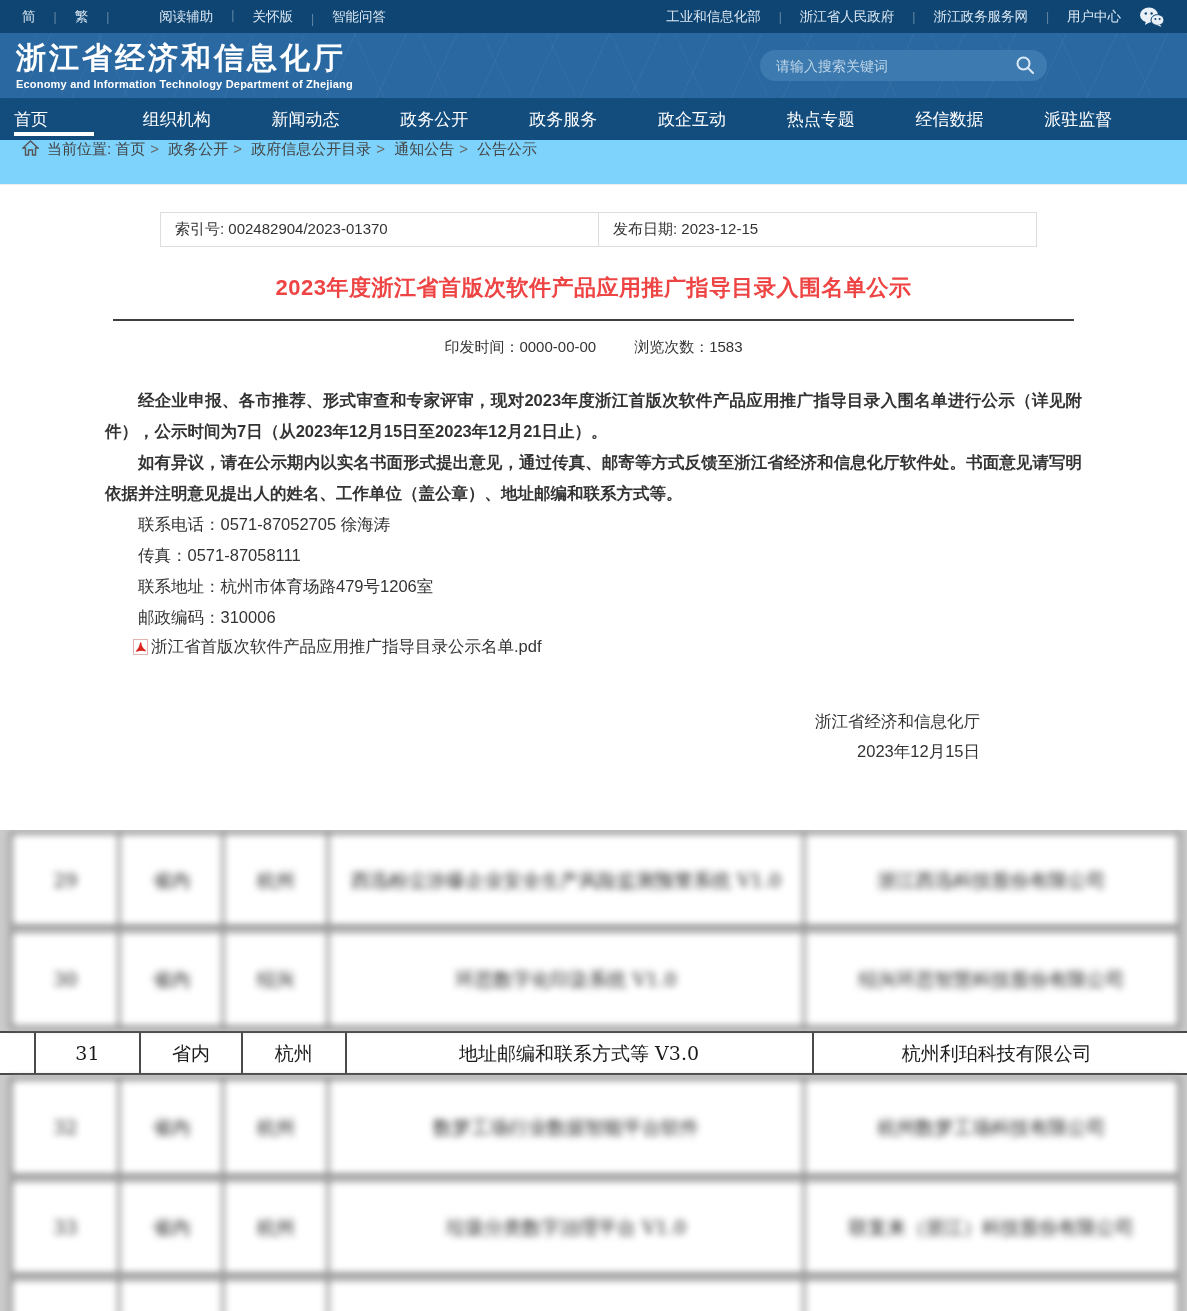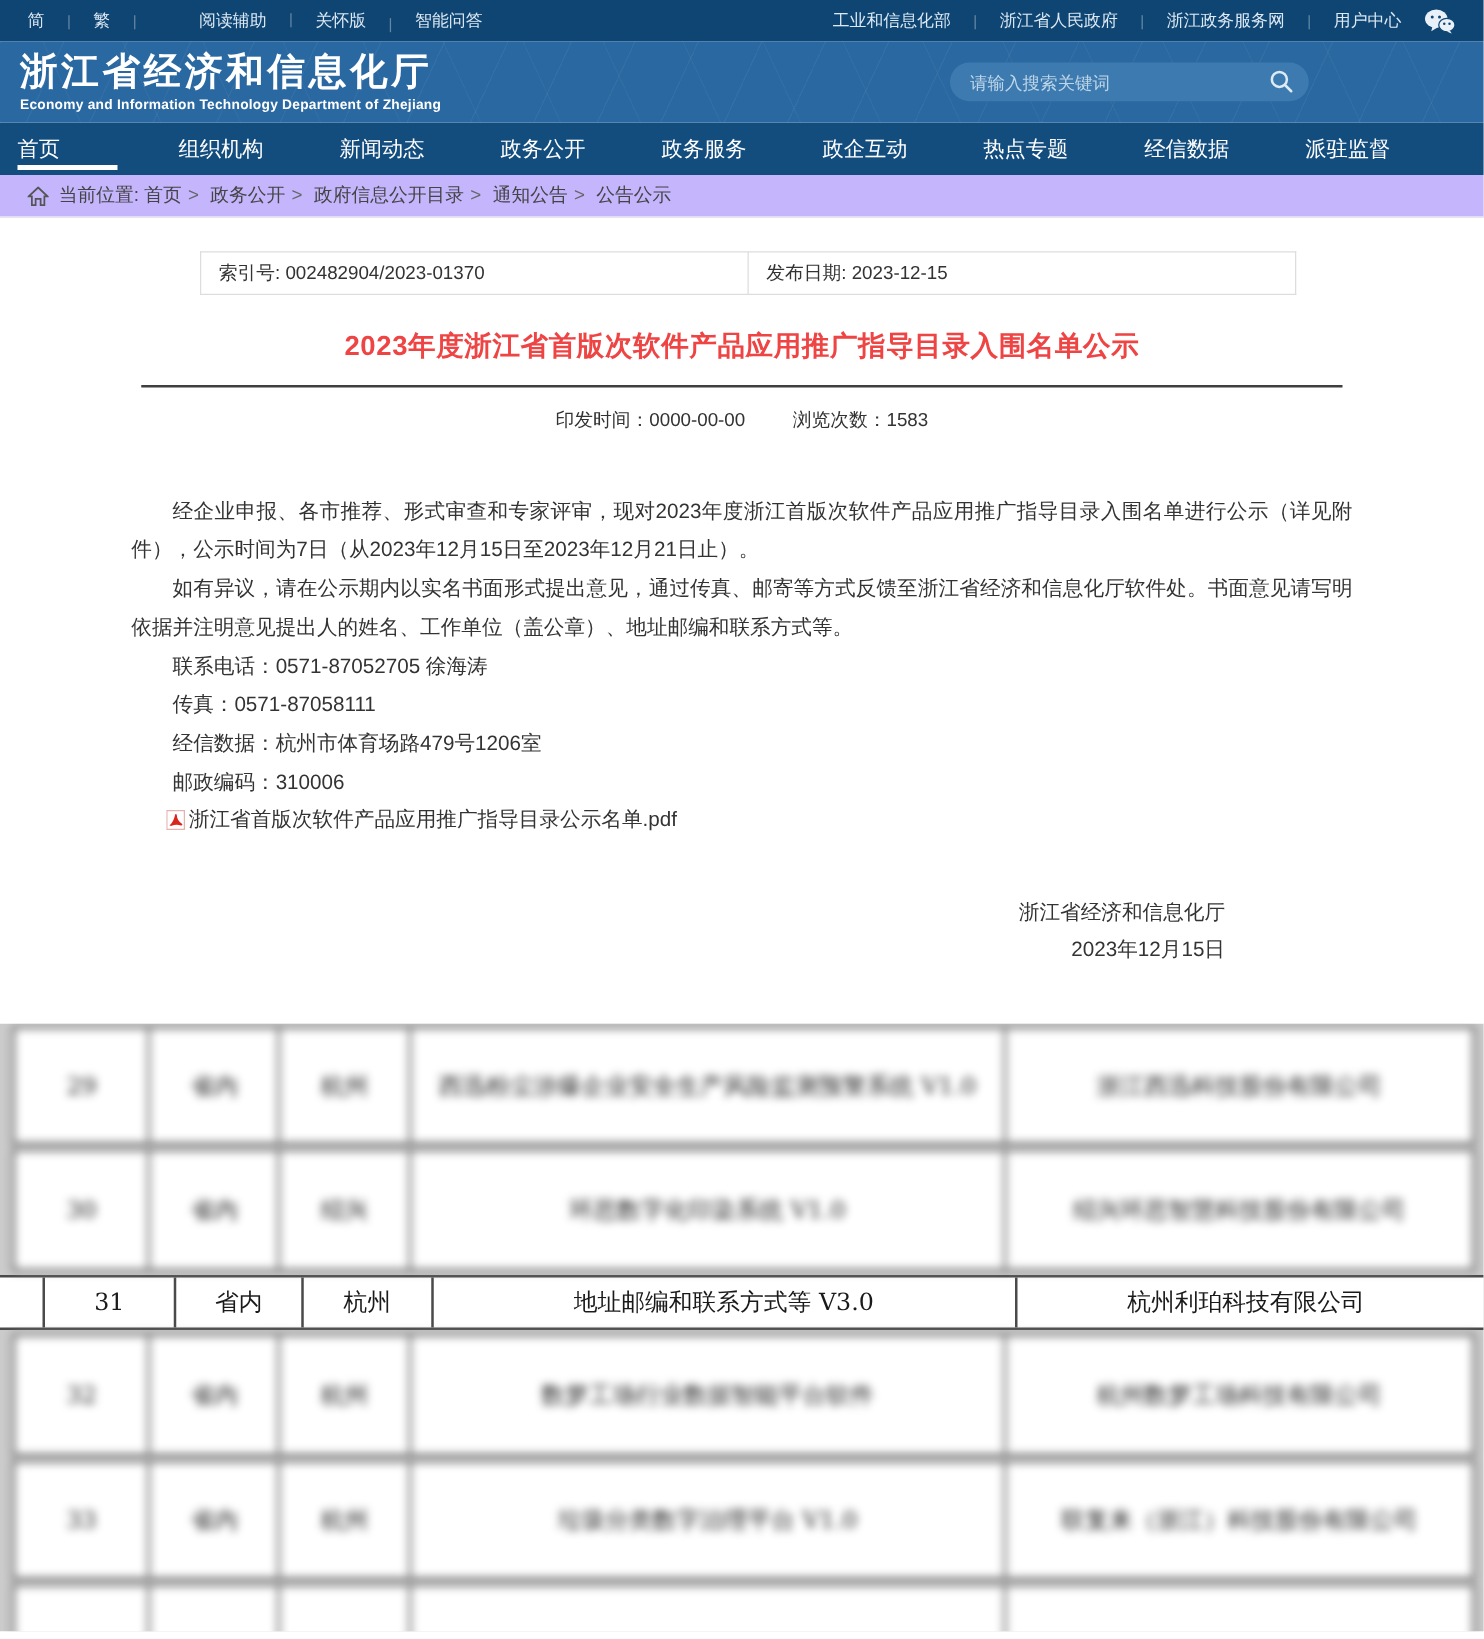--- a/index.html
+++ b/index.html
@@ -33,39 +33,39 @@
   .header-right { display:flex; align-items:center; margin-right:110px; }
 
   
   .nav { height:42px; background:#134d7e; display:flex; align-items:stretch; padding:0 14px; }
   .nav-item { flex:1; color:#fff; font-size:17px; display:flex; align-items:center;
     cursor:pointer; position:relative; }
   .nav-item.active::after { content:''; position:absolute; left:0; bottom:4px;
     width:80px; height:4px; background:#fff; }
 
   
-  .crumbbar { height:34px; background:#c4b5fd; display:flex; align-items:center;
+  .crumbbar { height:45px; background:#7dd3fc; display:flex; 
     padding:0 22px; border-bottom:1px solid #ececec; }
   .home-ico { margin-right:8px; display:flex; }
   .crumb { font-size:15px; color:#444; }
   .crumb-item { color:#444; cursor:pointer; }
   .crumb .csep { margin:0 5px; color:#666; }
 
   
   .content { height:625px; overflow:hidden; padding-top:27px; }
   .meta-table { width:877px; margin:0 0 0 160px; border-collapse:collapse; }
   .meta-table td { border:1px solid #ddd; font-size:15px; color:#333;
     padding:7px 14px; width:50%; height:31px; }
   .article { margin:0 105px; }
   .art-title { text-align:center; font-size:22px; font-weight:bold; color:#ef4444;
     margin-top:26px; letter-spacing:.5px; }
   .art-rule { height:2px; background:#3f3f3f; margin:16px 8px 0 8px; border:none; }
   .art-meta { text-align:center; font-size:15px; color:#333; margin-top:17px; }
   .art-meta .gap { display:inline-block; width:38px; }
-  .art-body { margin-top:48px; font-size:16.5px; color:#333; line-height:31px; }
+  .art-body { margin-top:28px; font-size:16.5px; color:#333; line-height:31px;font-weight:bold; }
   .art-body p { text-indent:2em; text-align:justify; }
   .contacts { margin-top:0; }
   .contact-line { text-indent:2em; font-size:16.5px; color:#333; line-height:31px; }
   .attach-line { margin:3px 0 0 28px; display:flex; align-items:center; }
   .attach-link { font-size:16.5px; color:#333; cursor:pointer; }
   .pdf-ico { margin-right:3px; display:flex; }
   .sign-block { text-align:right; padding-right:102px; margin-top:48px;
     font-size:16.5px; color:#333; line-height:30px; }
 
   
@@ -263,21 +263,21 @@
 
         <p>如有异议，请在公示期内以实名书面形式提出意见，通过传真、邮寄等方式反馈至浙江省经济和信息化厅软件处。书面意见请写明依据并注明意见提出人的姓名、工作单位（盖公章）、地址邮编和联系方式等。</p>
       </div>
 
     <div class="contacts">
 
         <div class="contact-line">联系电话：0571-87052705 徐海涛</div>
 
         <div class="contact-line">传真：0571-87058111</div>
 
-        <div class="contact-line">经信数据：杭州市体育场路479号1206室</div>
+        <div class="contact-line">联系地址：杭州市体育场路479号1206室</div>
 
         <div class="contact-line">邮政编码：310006</div>
       </div>
 
     <div class="attach-line">
       <span class="pdf-ico">
         <svg width="15" height="16" viewBox="0 0 15 16">
           <rect x="0.5" y="0.5" width="14" height="15" fill="#fff" stroke="#e2b3b0" stroke-width="1"></rect>
           <path d="M3 12 C5 10 6.5 7 7 4 C7.2 3 8.3 3 8.4 4 C8.6 7 10 9.5 12.5 11 C13.3 11.5 12.8 12.6 11.8 12.3 C9.5 11.6 6.5 11.6 4.2 12.6 C3.3 13 2.5 12.5 3 12 Z" fill="#d9251d"></path>
         </svg>

